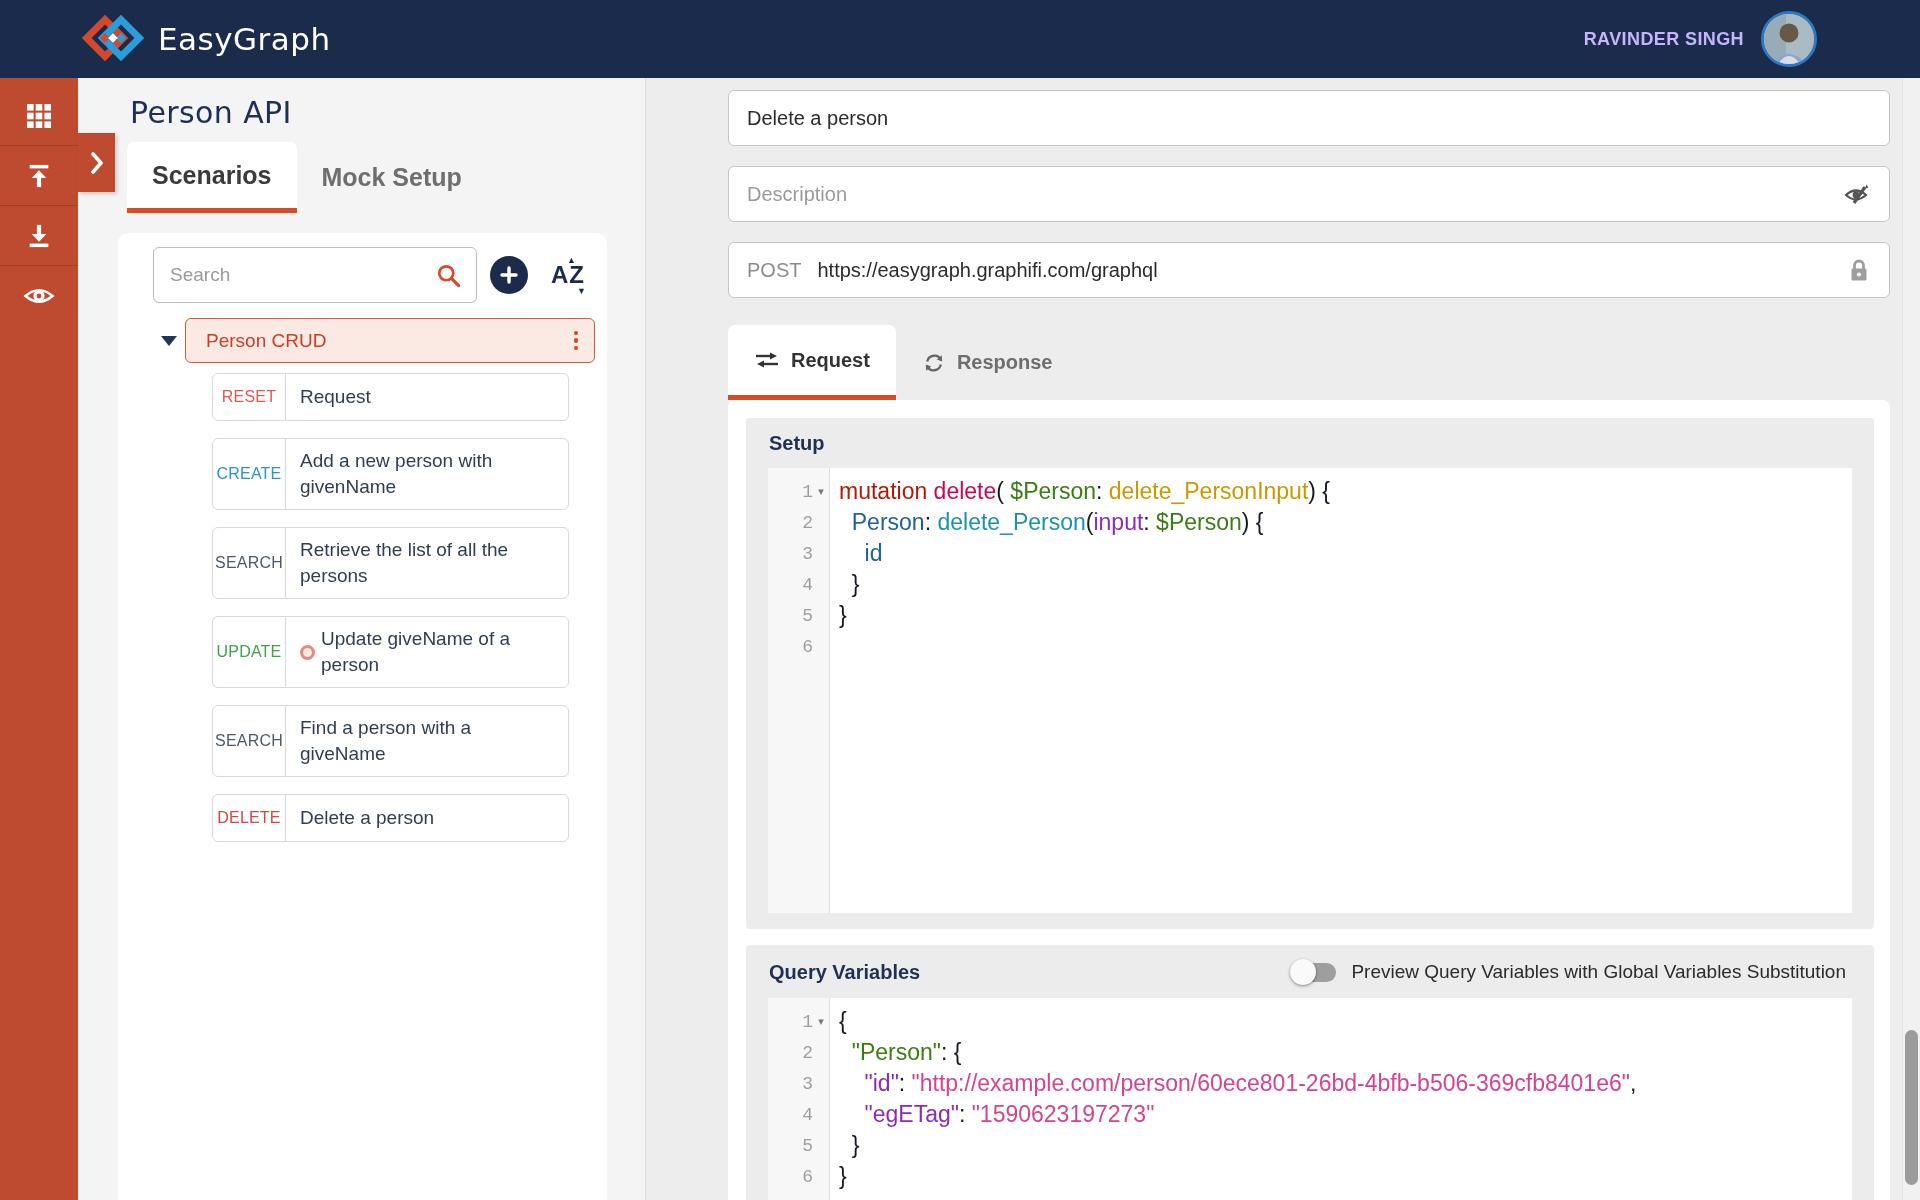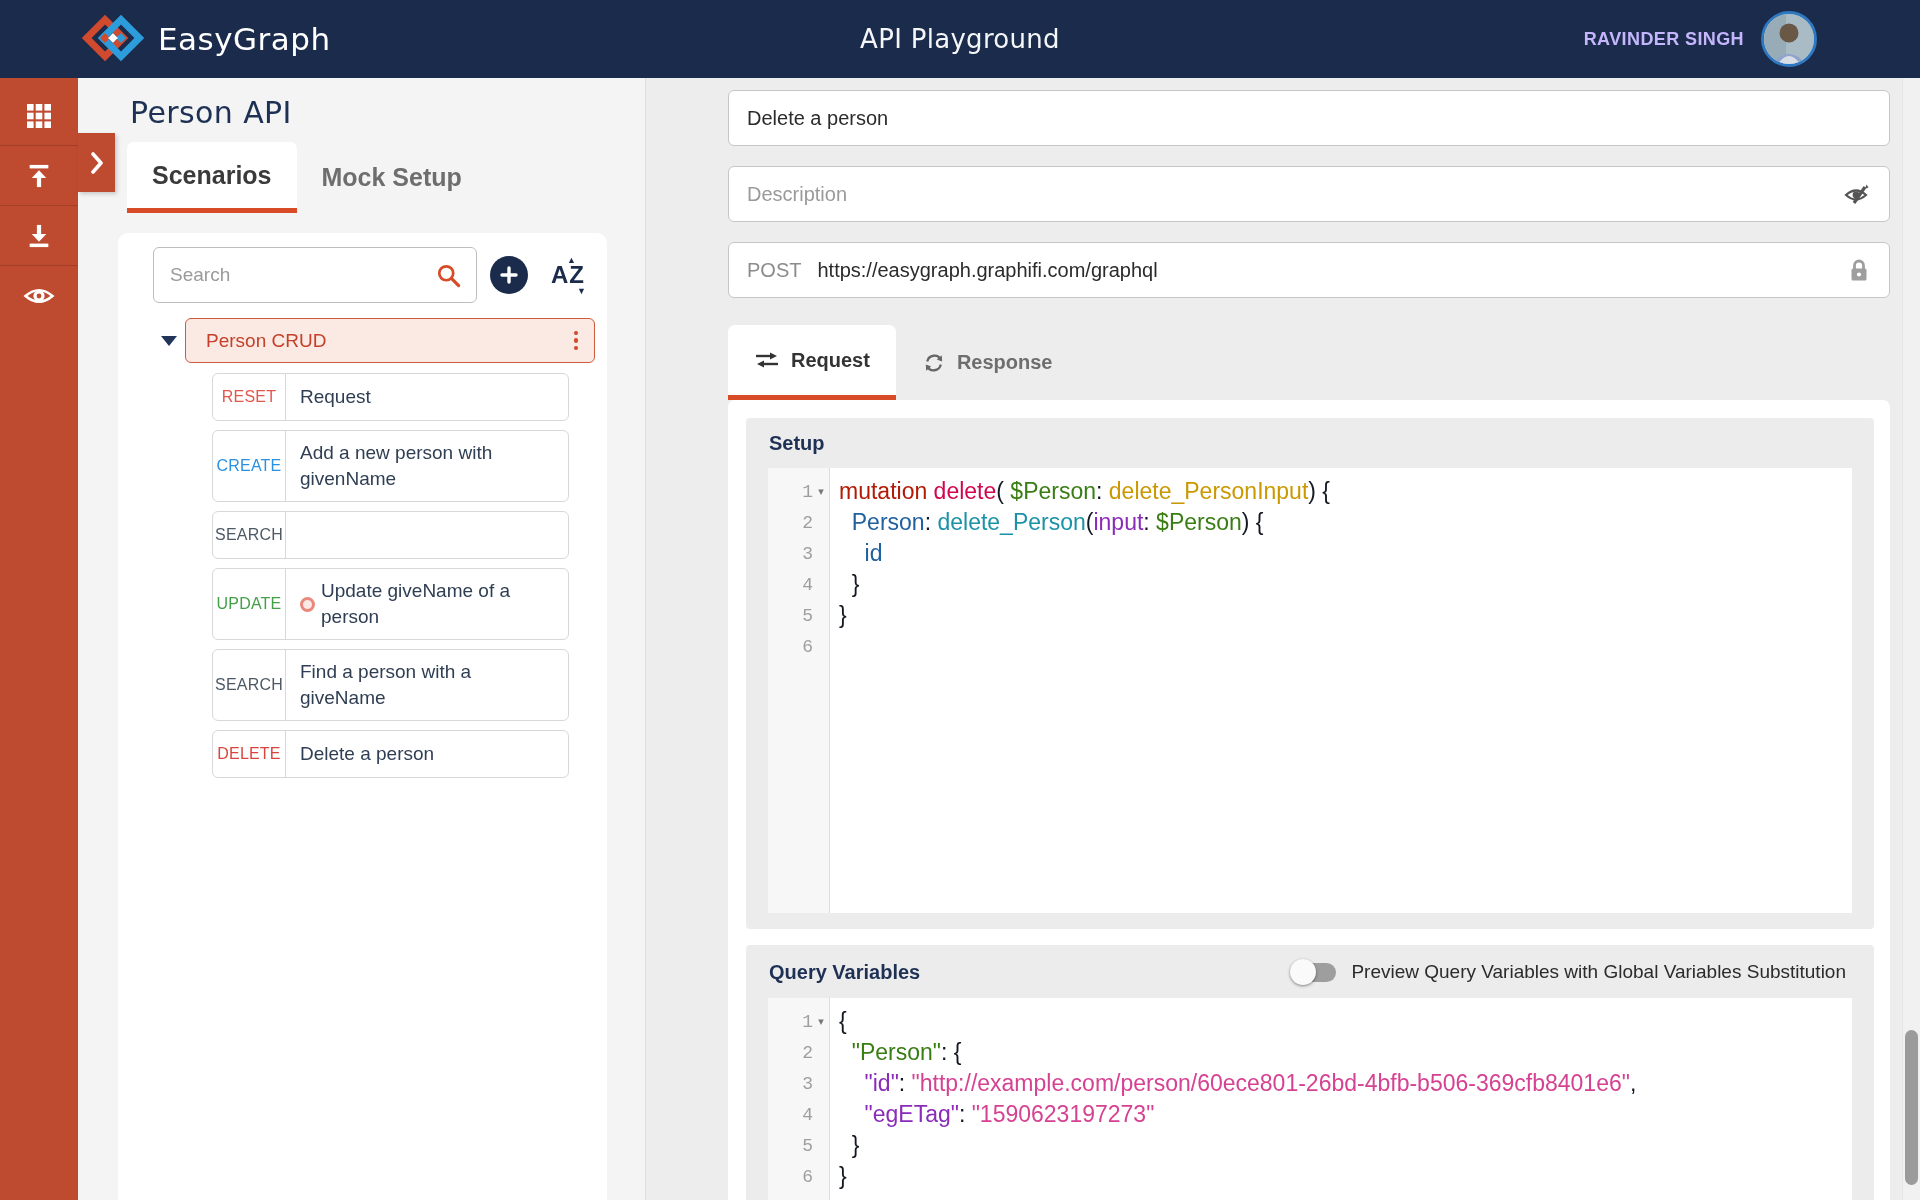--- a/index.html
+++ b/index.html
@@ -79,21 +79,21 @@
   .group-row { display:flex; align-items:center; margin-top:15px; }
   .tree-caret { width:32px; display:flex; justify-content:center; flex:none; }
   .tree-caret i { width:0; height:0; border-left:8px solid transparent; border-right:8px solid transparent; border-top:10px solid #21355A; }
   .group-box {
     flex:1; height:45px; background:var(--crud-bg,#FBEAE4); border:1.5px solid var(--crud-border,#D0593E);
     border-radius:6px; display:flex; align-items:center; justify-content:space-between;
     padding:0 13px 0 20px; color:var(--crud-text,#C5402A); font-size:19px;
   }
   .kebab { display:flex; flex-direction:column; gap:3px; padding:4px 3px; }
   .kebab i { width:4.5px; height:4.5px; border-radius:50%; background:#D0472B; }
-  .scenario-list { margin:10px 26px 0 59px; display:flex; flex-direction:column; gap:9px; }
+  .scenario-list { margin:10px 26px 0 59px; display:flex; flex-direction:column; gap:17px; }
   .item { background:#fff; border:1px solid #D8D8D8; border-radius:6px; display:flex; align-items:stretch; min-height:48px; }
   .badge-cell {
     width:73px; flex:none; display:flex; align-items:center; justify-content:center;
     border-right:1px solid #D8D8D8; font-size:16px; letter-spacing:0.2px;
   }
   .label-cell { flex:1; display:flex; align-items:center; padding:9px 14px; color:#2F3E53; font-size:19px; line-height:26px; }
   .marker { width:15px; height:15px; border:3px solid #E8897D; background:#FBE9E6; border-radius:50%; margin-right:6px; flex:none; }
   
   .right-panel { position:absolute; left:714px; top:78px; right:0; bottom:0; background:var(--right-bg,#EDEDED); padding:12px 30px 0 14px; }
   .input-box {
@@ -155,21 +155,20 @@
     <div class="brand">
       <svg width="62" height="54" viewBox="0 0 62 54">
         <rect x="10" y="13" width="26" height="26" transform="rotate(45 23 26)" fill="none" stroke="#D14A2E" stroke-width="7"></rect>
         <rect x="26" y="13" width="26" height="26" transform="rotate(45 39 26)" fill="none" stroke="#2D9CDB" stroke-width="7"></rect>
         <rect x="19.5" y="22.5" width="7" height="7" transform="rotate(45 23 26)" fill="#D14A2E"></rect>
         <rect x="35.5" y="22.5" width="7" height="7" transform="rotate(45 39 26)" fill="#2D9CDB"></rect>
         <rect x="27.5" y="22.5" width="7" height="7" transform="rotate(45 31 26)" fill="#fff"></rect>
       </svg>
       <span class="brand-text">EasyGraph</span>
     </div>
-    <div class="app-title">API Playground</div>
     <div class="user-area">
       <span class="user-name">RAVINDER SINGH</span>
       <div class="avatar">
         <svg width="50" height="50" viewBox="0 0 50 50">
           <rect width="50" height="50" fill="#A9BCC6"></rect>
           <rect x="0" y="0" width="22" height="50" fill="#98ACB8"></rect>
           <circle cx="25" cy="19" r="9.5" fill="#6A5846"></circle>
           <path d="M8 50 Q25 30 42 50 Z" fill="#8FA3CB"></path>
           <path d="M14 50 Q25 34 36 50 Z" fill="#D8DEE8"></path>
         </svg>
@@ -274,20 +273,23 @@
             </div>
           </div>
           <div class="item">
             <div class="badge-cell" style="color: rgb(43, 144, 224);">CREATE</div>
             <div class="label-cell">
               <span>Add a new person with givenName</span>
             </div>
           </div>
           <div class="item">
             <div class="badge-cell" style="color: rgb(77, 90, 102);">SEARCH</div>
+            <div class="label-cell">
+              <span>Retrieve the list of all the persons</span>
+            </div>
           </div>
           <div class="item">
             <div class="badge-cell" style="color: rgb(67, 160, 71);">UPDATE</div>
             <div class="label-cell">
               <span class="marker"></span>
               <span>Update giveName of a person</span>
             </div>
           </div>
           <div class="item">
             <div class="badge-cell" style="color: rgb(77, 90, 102);">SEARCH</div>

